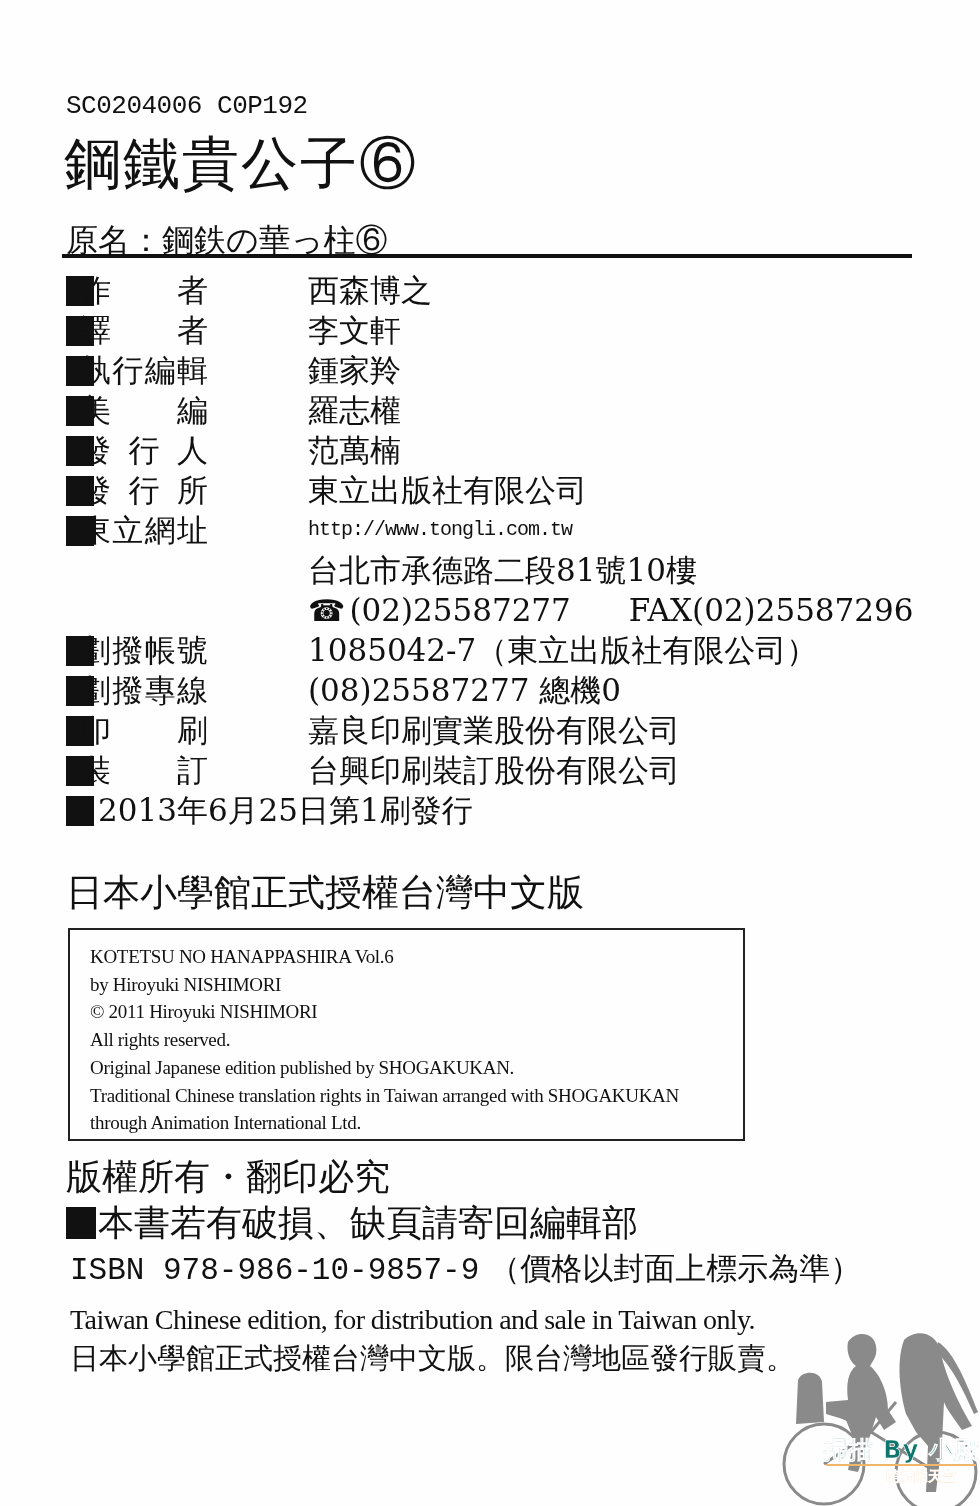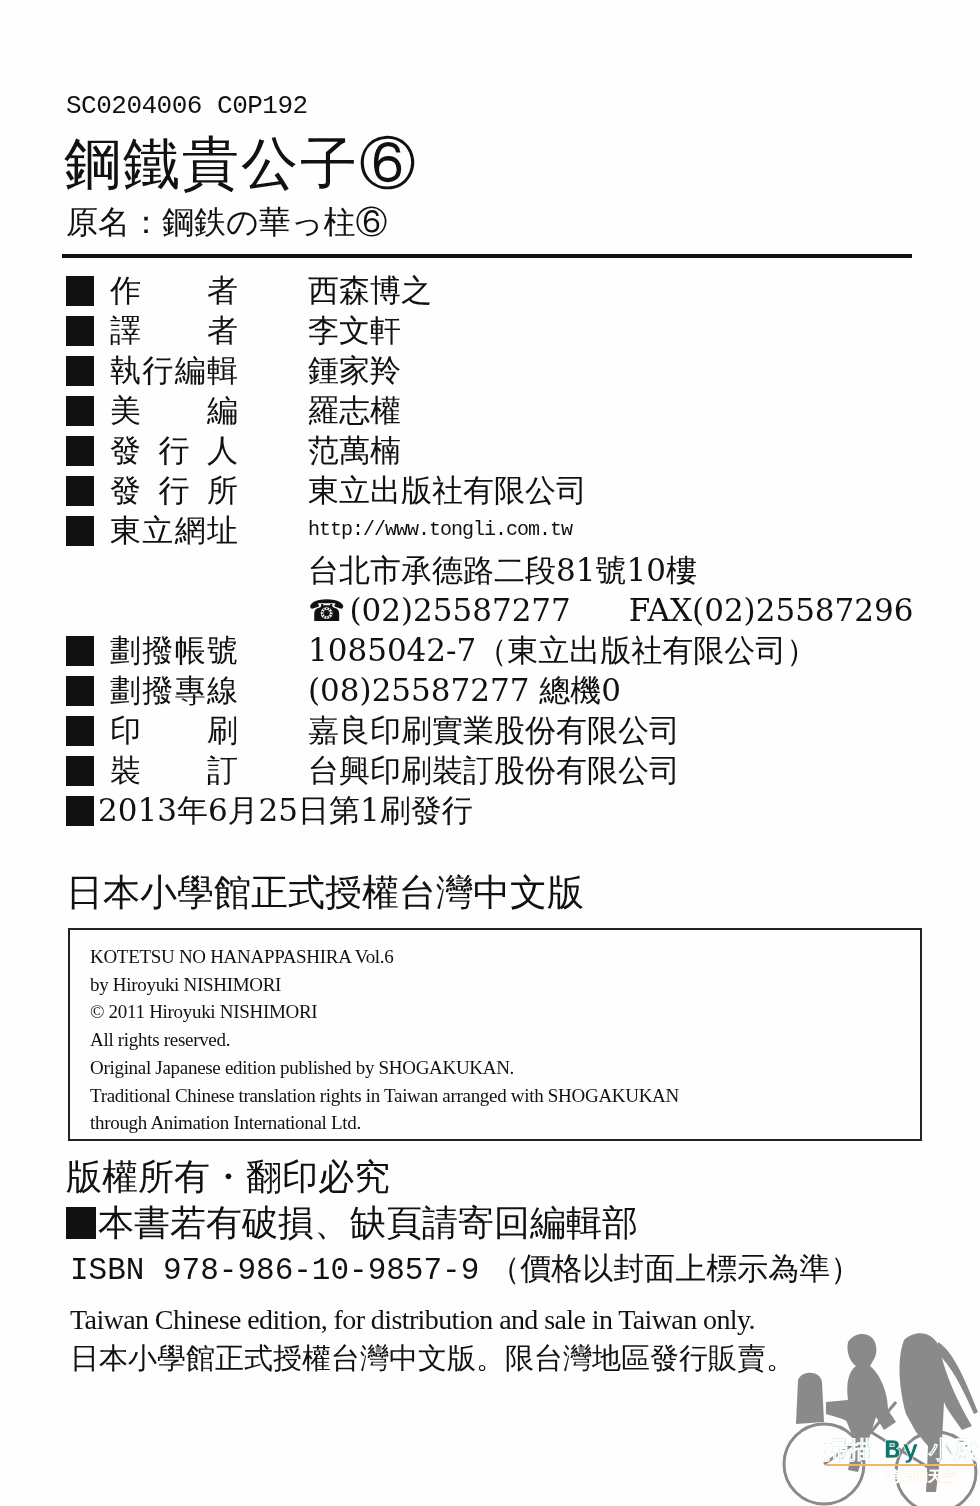--- a/index.html
+++ b/index.html
@@ -4,36 +4,36 @@
 <style>
   html, body { margin: 0; padding: 0; }
   body {
     width: 980px; height: 1506px; position: relative; overflow: hidden;
     background: #fefefe; color: #111;
     font-family: "DejaVu Serif", serif;
   }
   .abs { position: absolute; white-space: nowrap; }
   .code-line { left: 66px; top: 90px; font-family: "Liberation Mono", monospace; font-size: 26px; line-height: 32px; letter-spacing: -0.5px; }
   .main-title { left: 64px; top: 128px; font-size: 57px; line-height: 70px; letter-spacing: 2px; }
-  .orig-title { left: 66px; top: 202px; font-size: 32px; line-height: 40px; }
+  .orig-title { left: 66px; top: 220px; font-size: 32px; line-height: 40px; }
   .rule { left: 62px; top: 254px; width: 850px; height: 4px; background: #111; }
 
   .credits { left: 66px; top: 270px; width: 860px; }
   .row { position: relative; height: 40px; line-height: 40px; font-size: 31px; white-space: nowrap; }
   .bullet { position: absolute; left: 0; top: 6px; width: 28px; height: 30px; background: #111; }
-  .lbl { position: absolute; left: 44px; width: 128px; text-align: justify; text-align-last: justify; text-justify: inter-character; }
+  .lbl { position: absolute; left: 14px; width: 128px; text-align: justify; text-align-last: justify; text-justify: inter-character; }
   .val { position: absolute; left: 242px; }
   .val.mono { font-family: "Liberation Mono", monospace; font-size: 20px; letter-spacing: -1px; }
   .date-text { position: absolute; left: 32px; }
   .phone-icon { display: inline-block; font-size: 30px; margin-right: 4px; }
   .fax { margin-left: 58px; text-align: right; }
 
   .license-head { left: 66px; top: 868px; font-size: 37px; line-height: 50px; }
   .rights-box {
-    left: 68px; top: 928px; width: 854px; height: 213px;
+    left: 68px; top: 928px; width: 677px; height: 213px;
     border: 2px solid #222; box-sizing: border-box; padding: 13px 0 16px 20px;
     font-family: "Liberation Serif", serif; font-size: 19px; line-height: 27.7px; letter-spacing: -0.3px;
   }
   .rights-box div { white-space: nowrap; }
   .copyright { left: 66px; top: 1154px; font-size: 36px; line-height: 46px; }
   .notice { left: 66px; top: 1200px; font-size: 36px; line-height: 46px; }
   .notice .sq { display: inline-block; width: 30px; height: 32px; background: #111; vertical-align: -4px; margin-right: 2px; }
   .isbn { left: 70px; top: 1246px; font-size: 31px; line-height: 44px; }
   .isbn .num { font-family: "Liberation Mono", monospace; font-size: 31px; letter-spacing: 0px; margin-right: 10px; }
   .dist-en { left: 70px; top: 1300px; font-family: "Liberation Serif", serif; font-size: 28px; line-height: 40px; letter-spacing: -0.6px; }

